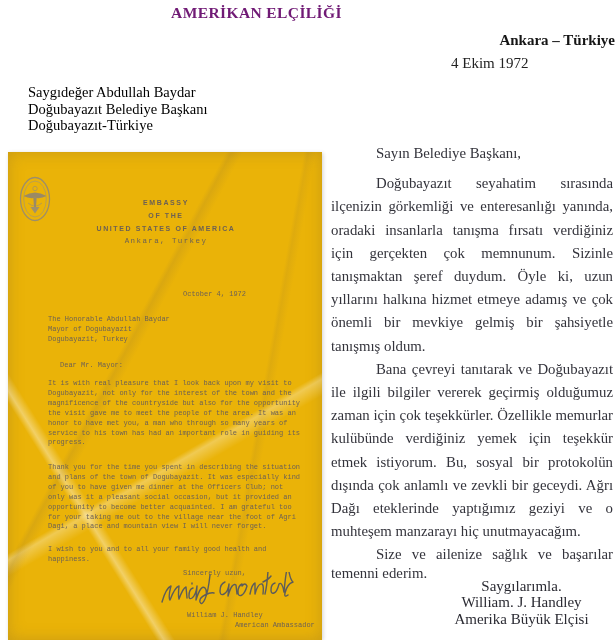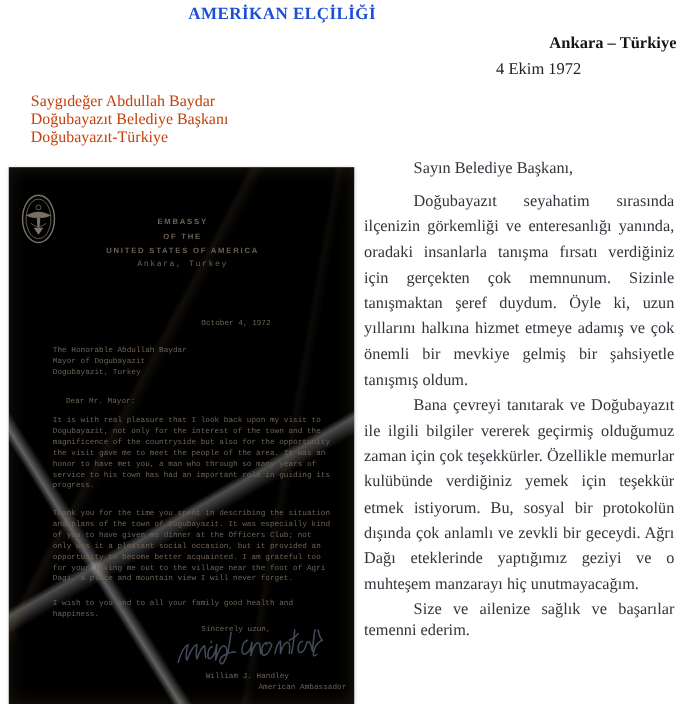--- a/index.html
+++ b/index.html
@@ -5,44 +5,44 @@
   * { margin:0; padding:0; box-sizing:border-box; }
   html,body { background:#ffffff; }
   body { font-family:"Liberation Serif", serif; }
   #page {
     position:relative; width:615px; height:640px; background:#ffffff;
     overflow:hidden; margin:0 auto;
   }
   
   .hdr-title {
     position:absolute; left:0; top:4px; width:513px; text-align:center;
-    font-size:15.5px; font-weight:bold; letter-spacing:.4px; color:#1d4ed8;
+    font-size:15.5px; font-weight:bold; letter-spacing:.4px; color:#701a75;
   }
   .hdr-sub {
     position:absolute; left:0; top:32px; width:615px; text-align:right;
     font-size:15px; font-weight:bold; color:#151515;
   }
   .hdr-date {
     position:absolute; left:451px; top:55px; font-size:15px; color:#222;
   }
   .recipient {
     position:absolute; left:28px; top:84px; font-size:14.5px; line-height:16.5px;
-    color:#c2410c;
+    color:#000000;
   }
   
   .scan {
     position:absolute; left:8px; top:152px; width:314px; height:488px;
     background:
       radial-gradient(ellipse at 72% 12%, rgba(255,255,255,.55), rgba(255,255,255,0) 55%),
       linear-gradient(113deg, rgba(125,103,70,.10) 0%, rgba(125,103,70,0) 18%,
         rgba(255,255,255,.30) 34%, rgba(125,103,70,.08) 52%, rgba(255,255,255,0) 70%,
         rgba(125,103,70,.10) 100%),
       repeating-linear-gradient(0deg, rgba(130,110,80,.045) 0 1px, rgba(130,110,80,0) 1px 6px),
       linear-gradient(#ece4d2, #e6decа 85%, #e8e0cc);
-    background-color:#000000;
+    background-color:#eab308;
     box-shadow: inset 0 0 16px rgba(110,88,55,.28), 1px 1px 4px rgba(0,0,0,.18);
   }
   .scan::before {
     content:""; position:absolute; inset:0; pointer-events:none;
     background:
       linear-gradient(58deg, transparent 24%, rgba(255,255,255,.38) 25.2%, transparent 27%),
       linear-gradient(118deg, transparent 38%, rgba(120,98,66,.14) 39%, transparent 41%),
       linear-gradient(150deg, transparent 60%, rgba(255,255,255,.30) 61%, transparent 63.5%),
       linear-gradient(100deg, transparent 74%, rgba(120,98,66,.10) 75%, transparent 77%);
   }
@@ -139,14 +139,19 @@
     <div class="type" style="left:179px; top:469px;margin-left:48px;">American Ambassador</div>
   </div>
 
   <div class="translation">
     <p class="greeting">Sayın Belediye Başkanı,</p>
     <p style="margin-top:7px;">Doğubayazıt seyahatim sırasında ilçenizin görkemliği ve enteresanlığı yanında, oradaki insanlarla tanışma fırsatı verdiğiniz için gerçekten çok memnunum. Sizinle tanışmaktan şeref duydum. Öyle ki, uzun yıllarını halkına hizmet etmeye adamış ve çok önemli bir mevkiye gelmiş bir şahsiyetle tanışmış oldum.</p>
     <p>Bana çevreyi tanıtarak ve Doğubayazıt ile ilgili bilgiler vererek geçirmiş olduğumuz zaman için çok teşekkürler. Özellikle memurlar kulübünde verdiğiniz yemek için teşekkür etmek istiyorum. Bu, sosyal bir protokolün dışında çok anlamlı ve zevkli bir geceydi. Ağrı Dağı eteklerinde yaptığımız geziyi ve o muhteşem manzarayı hiç unutmayacağım.</p>
     <p class="last">Size ve ailenize sağlık ve başarılar temenni ederim.</p>
   </div>
 
+  <div class="closing-block">
+    <div>Saygılarımla.</div>
+    <div>William. J. Handley</div>
+    <div>Amerika Büyük Elçisi</div>
+  </div>
 
 </div>
 
 </body></html>

